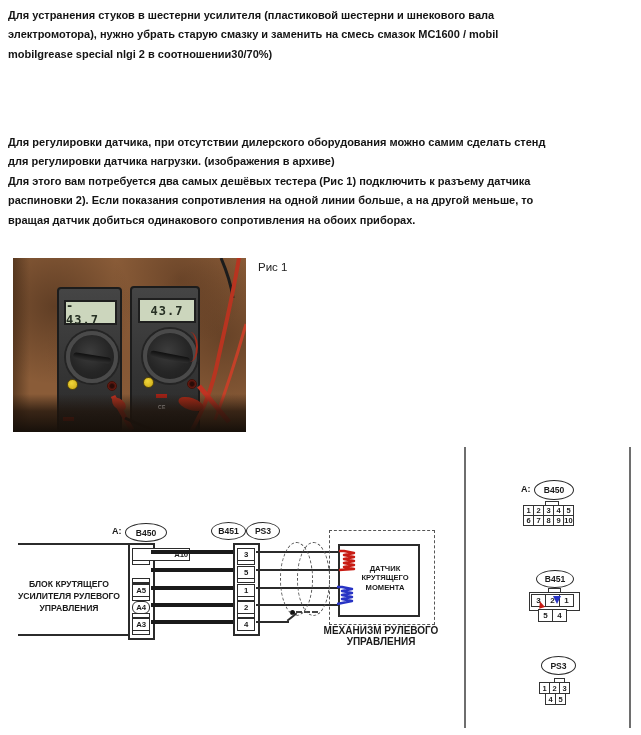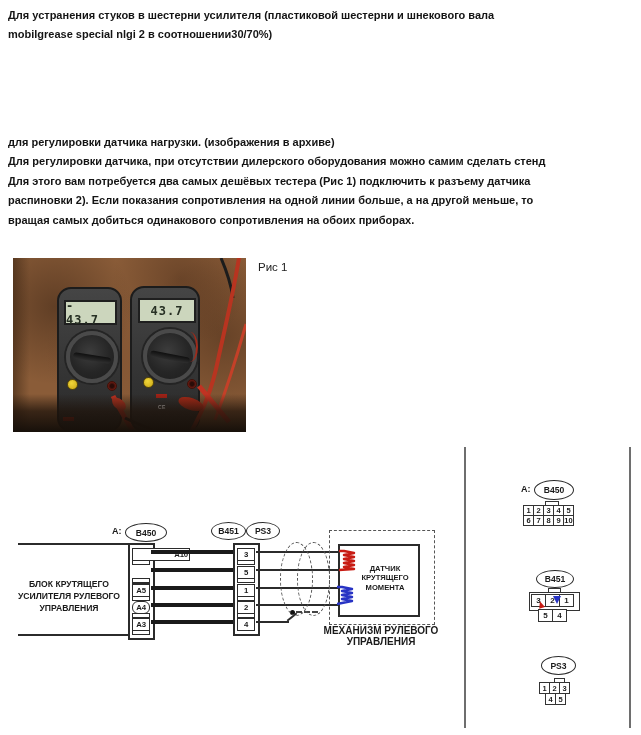--- a/index.html
+++ b/index.html
@@ -22,21 +22,21 @@
       radial-gradient(circle at 90% 45%, rgba(50,28,14,.4), rgba(0,0,0,0) 35%),
       linear-gradient(90deg, #5c3c22 0%, #8a5c38 7%, #8a5c38 100%),
       #8a5c38;
   }
   #photo .darkband {
     position:absolute; left:0; bottom:0; width:100%; height:38px;
     background:linear-gradient(180deg, rgba(32,20,12,0) 0%, rgba(30,19,11,.75) 45%, #17100a 100%);
   }
   .meter {
     position:absolute; background:linear-gradient(180deg,#454545,#343434 60%,#2a2a2a);
-    border:2px solid #1c1c1c; border-radius:14px;
+    border:2px solid #1c1c1c; border-radius:4px;
   }
   .lcd {
     position:absolute; background:#ccd6bd; border:2px solid #1f1f1f;
     display:flex; align-items:center; justify-content:center;
     font-family:"DejaVu Sans Mono", monospace; font-weight:bold;
     font-size:12px; letter-spacing:1px; color:#273024;
   }
   .dial {
     position:absolute; border-radius:50%;
     background:radial-gradient(circle at 45% 40%, #3d3d3d 0%, #262626 55%, #1d1d1d 100%);
@@ -85,29 +85,30 @@
   .tri-down {position:absolute; width:0; height:0; border-left:4px solid transparent; border-right:4px solid transparent; border-top:8px solid #2733c4;}
   .tri-up {position:absolute; width:0; height:0; border-left:3px solid transparent; border-right:3px solid transparent; border-bottom:7px solid #c81c14; transform:rotate(-18deg);}
 </style>
 </head>
 <body>
 
 <div id="page">
 
   <div class="abs" style="left:8px; top:6px;">
     <div class="tline">Для устранения стуков в шестерни усилителя (пластиковой шестерни и шнекового вала</div>
+    <div class="tline">электромотора), нужно убрать старую смазку и заменить на смесь смазок МС1600 / mobil</div>
     <div class="tline">mobilgrease special nlgi 2 в соотношении30/70%)</div>
   </div>
 
   <div class="abs" style="left:8px; top:133px;">
+    <div class="tline">Для регулировки датчика, при отсутствии дилерского оборудования можно самим сделать стенд</div>
     <div class="tline">для регулировки датчика нагрузки. (изображения в архиве)</div>
-    <div class="tline">Для регулировки датчика, при отсутствии дилерского оборудования можно самим сделать стенд</div>
     <div class="tline">Для этого вам потребуется два самых дешёвых тестера (Рис 1) подключить к разъему датчика</div>
     <div class="tline">распиновки 2). Если показания сопротивления на одной линии больше, а на другой меньше, то</div>
-    <div class="tline">вращая самых добиться одинакового сопротивления на обоих приборах.</div>
+    <div class="tline">вращая датчик добиться одинакового сопротивления на обоих приборах.</div>
   </div>
 
   <div id="photo">
 
     <div class="meter" style="left:44px; top:29px; width:61px; height:141px;">
       <div class="lcd" style="left:5px; top:11px; width:49px; height:21px;">
         <span>- 43.7</span>
       </div>
       <div class="dial" style="left:7px; top:42px; width:44px; height:44px;">
         <div class="dialbar"></div>

